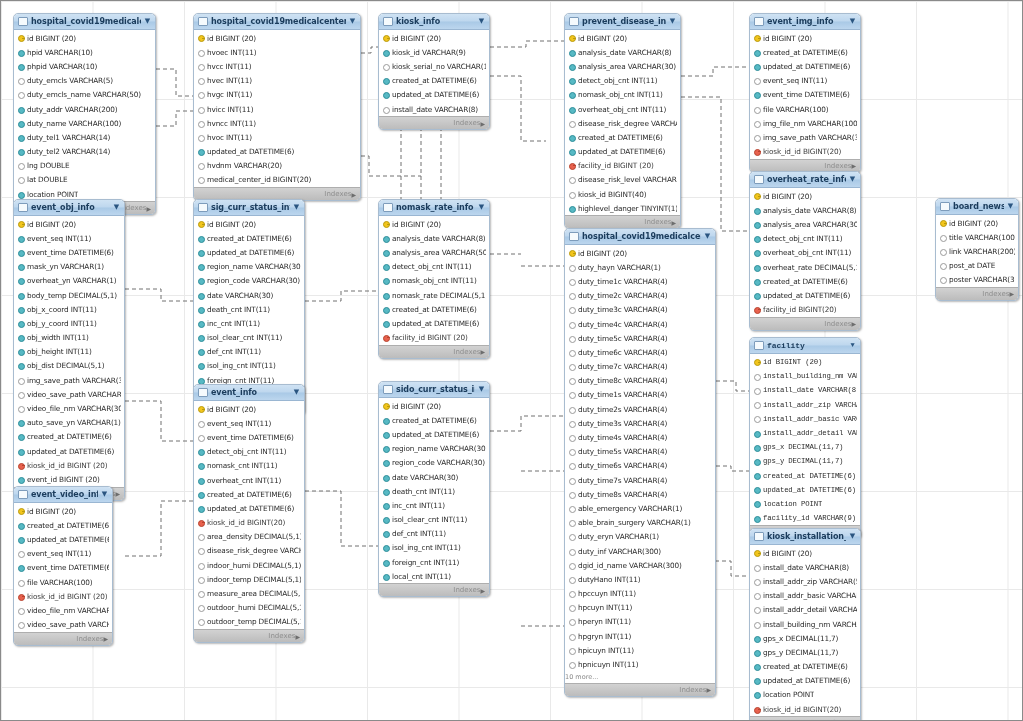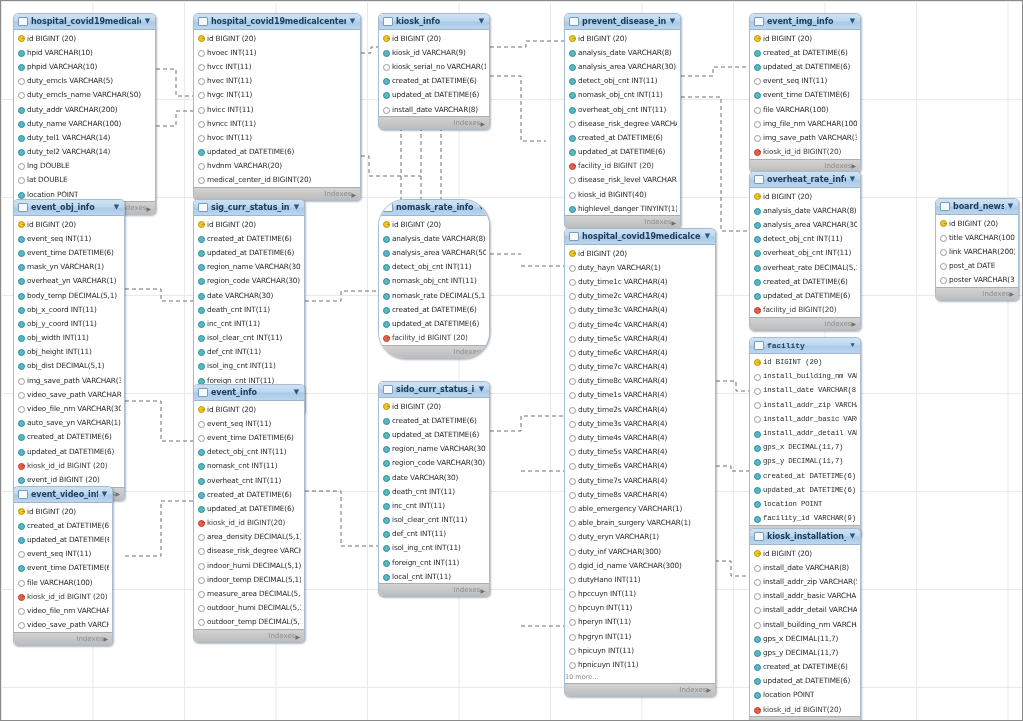--- a/index.html
+++ b/index.html
@@ -636,21 +636,21 @@
         <div class="col-row">
           <span class="key-ico k-nn"></span>
           <span class="col-name">local_cnt INT(11)</span>
         </div>
       </div>
       <div class="tbl-footer">
         <span>Indexes</span>
         <span class="arrow">▶</span>
       </div>
     </div>
-    <div class="table-box" style="left: 377px; top: 198px; width: 112px; border-radius: 27px;">
+    <div class="table-box" style="left: 377px; top: 198px; width: 112px;">
       <div class="tbl-header">
         <span class="hdr-icon"></span>
         <span class="tbl-title">nomask_rate_info</span>
         <span class="hdr-caret">▼</span>
       </div>
       <div class="col-list">
         <div class="col-row">
           <span class="key-ico k-pk"></span>
           <span class="col-name">id BIGINT (20)</span>
         </div>

